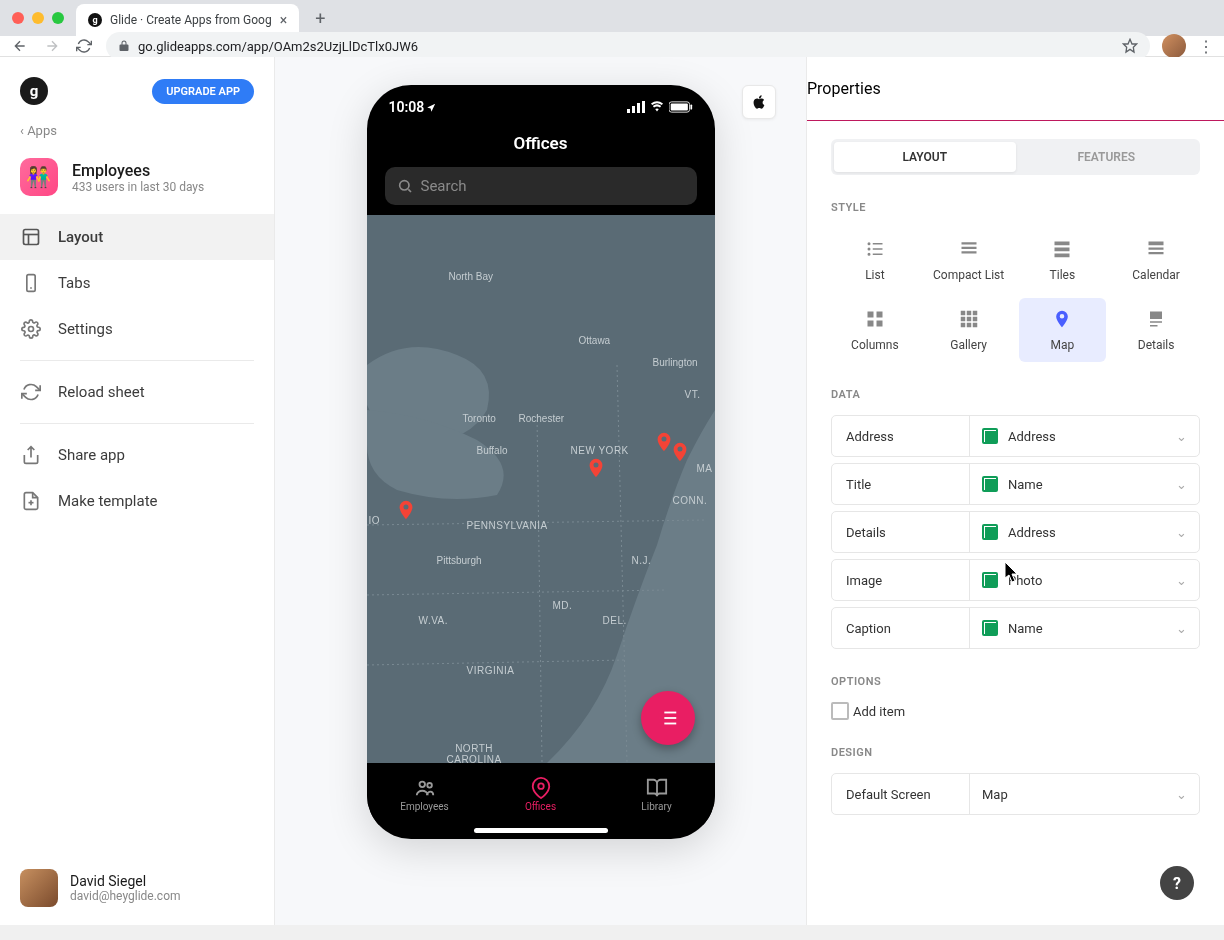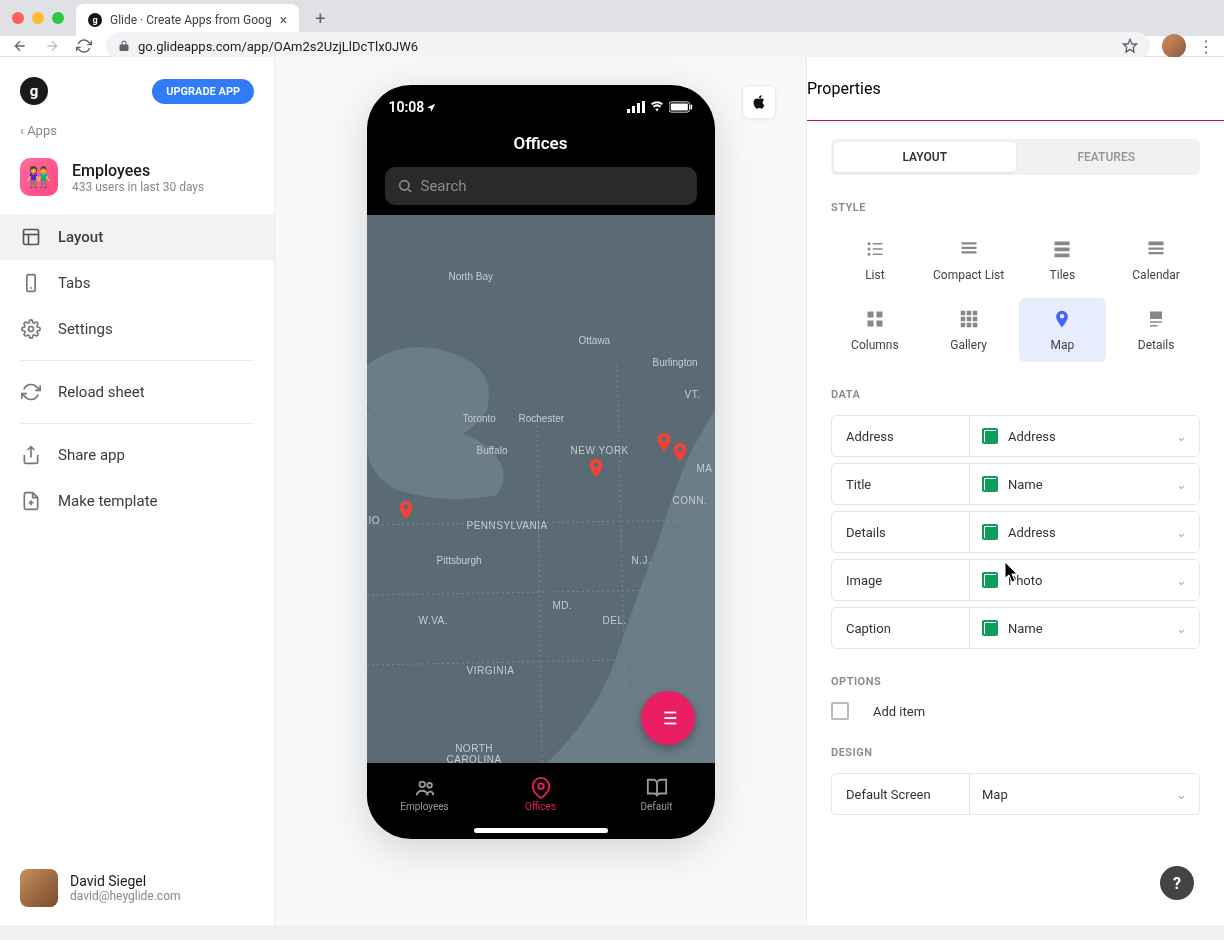--- a/index.html
+++ b/index.html
@@ -78,21 +78,21 @@
 .style-grid{display:grid; grid-template-columns:repeat(4,1fr); gap:6px; margin-bottom:26px;}
 .style-item{display:flex; flex-direction:column; align-items:center; gap:8px; padding:10px 4px; border-radius:6px; font-size:12px; color:#444;}
 .style-item.selected{background:#e8ecff;}
 .style-glyph{width:26px; height:22px; display:flex; align-items:center; justify-content:center;}
 .data-row{display:flex; align-items:center; border:1px solid #e6e6e6; border-radius:5px; height:42px; margin-bottom:6px;}
 .data-label{width:138px; padding:0 14px; font-size:13px; color:#333; border-right:1px solid #e6e6e6; height:100%; display:flex; align-items:center;}
 .data-value{flex:1; display:flex; align-items:center; gap:10px; padding:0 12px; font-size:13px; color:#333;}
 .sheet-icon{width:16px;height:16px; background:#0f9d58; border-radius:2px; position:relative;}
 .sheet-icon::before{content:""; position:absolute; inset:2px; border:1px solid #fff; border-right:none; border-bottom:none;}
 .chev{margin-left:auto; color:#aaa;}
-.checkbox-row{display:flex; align-items:center; gap:24px; font-size:13px; color:#333; margin-bottom:26px;}
+.checkbox-row{display:flex; align-items:center; gap:4px; font-size:13px; color:#333; margin-bottom:26px;}
 .chk{width:18px; height:18px; border:2px solid #bbb; border-radius:2px;}
 .help-fab{position:fixed; bottom:40px; right:30px; width:34px; height:34px; border-radius:50%; background:#444; color:#fff; display:flex; align-items:center; justify-content:center; font-size:16px; font-weight:bold;}
 
 svg{display:block;}
 .cursor-ptr{position:absolute; left:730px; top:505px; z-index:50;}
 </style>
 </head>
 <body>
 
 <div class="browser-chrome">
@@ -347,21 +347,21 @@
           <svg width="22" height="22" viewBox="0 0 24 24" fill="none" stroke="currentColor" stroke-width="2">
               <path d="M21 10c0 7-9 13-9 13s-9-6-9-13a9 9 0 0 1 18 0z"></path>
               <circle cx="12" cy="10" r="3"></circle>
             </svg>
           <span>Offices</span>
         </div>
         <div class="phone-tab">
           <svg width="22" height="22" viewBox="0 0 24 24" fill="none" stroke="currentColor" stroke-width="2">
               <path d="M2 3h6a4 4 0 0 1 4 4v14a3 3 0 0 0-3-3H2zM22 3h-6a4 4 0 0 0-4 4v14a3 3 0 0 1 3-3h7z"></path>
             </svg>
-          <span>Default</span>
+          <span>Library</span>
         </div>
       </div>
       <div class="home-ind"></div>
     </div>
 
     <svg class="cursor-ptr" width="16" height="22" viewBox="0 0 16 22">
         <path d="M0 0 L0 16 L4 13 L7 20 L10 19 L7 12 L12 12 Z" fill="#000" stroke="#fff" stroke-width="1"></path>
       </svg>
   </div>
 

